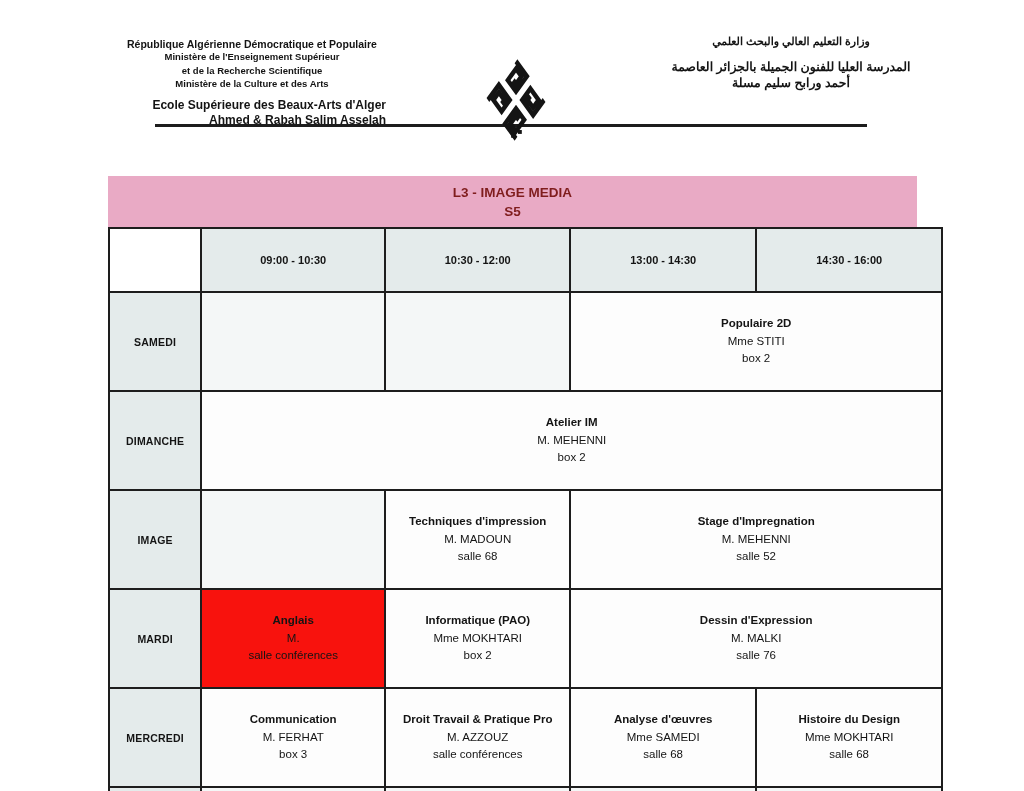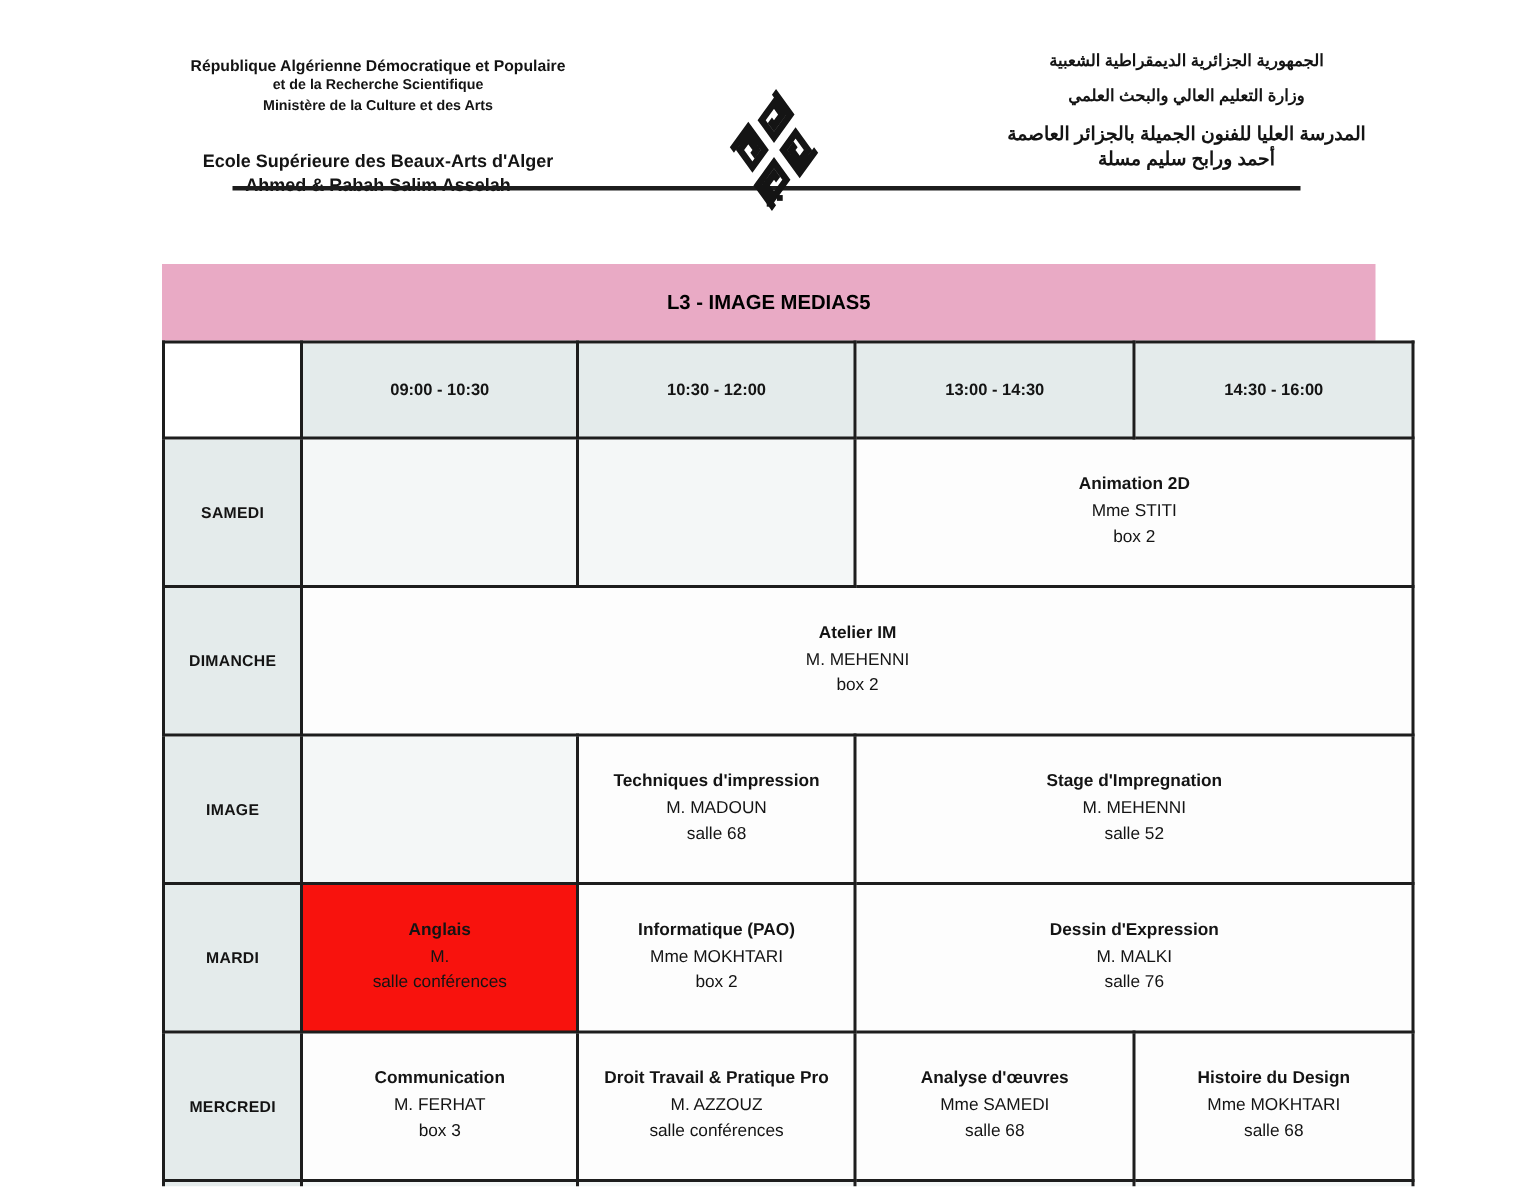--- a/index.html
+++ b/index.html
@@ -4,33 +4,33 @@
 <style>
   html,body{margin:0;padding:0;background:#ffffff;}
   .page{
     position:relative;width:1024px;height:791px;background:#fff;
     font-family:"Liberation Sans",sans-serif;color:#141414;overflow:hidden;
   }
   
   .hdr-left{position:absolute;left:118px;top:38px;width:268px;text-align:center;}
   .fr-l1{font-size:10.5px;font-weight:bold;margin-bottom:0;}
   .fr-sm{font-size:9.5px;font-weight:bold;line-height:13.5px;}
-  .fr-school{font-size:12px;font-weight:bold;line-height:15.5px;margin-top:23px;}
+  .fr-school{font-size:12px;font-weight:bold;line-height:15.5px;margin-top:7px;text-align:right;}
   .logo{position:absolute;left:485px;top:56px;width:62px;height:88px;z-index:2;}
   .hdr-right{position:absolute;left:628px;top:30px;width:326px;text-align:center;direction:rtl;}
   .ar-l{font-size:11px;font-weight:bold;line-height:22.5px;}
   .ar-kufic{font-size:12.5px;font-weight:bold;line-height:16.5px;}
   .ar-kufic.first{margin-top:6px;}
   .divider{position:absolute;left:155px;top:124px;width:712px;height:3px;background:var(--border-dark,#1d1d1d);z-index:1;}
   
   .banner{
     position:absolute;left:108px;top:176px;width:809px;height:51px;
     background:var(--banner-pink,#e9aac5);
-    display:flex;flex-direction:row;align-items:center;justify-content:center;
-    font-weight:bold;font-size:13.5px;line-height:19px;color:#000000;
+    display:flex;flex-direction:column;align-items:center;justify-content:center;
+    font-weight:bold;font-size:13.5px;line-height:19px;color:#7f1d1d;
   }
   
   table.tt{position:absolute;left:108px;top:227px;border-collapse:collapse;table-layout:fixed;}
   table.tt td{border:2px solid var(--border-dark,#1d1d1d);padding:16px;text-align:center;vertical-align:middle;overflow:hidden;}
   td.corner{border:none;background:#fff;}
   td.time{background:var(--header-gray,#e4ebeb);font-weight:bold;font-size:11px;height:30px;}
   td.day{background:var(--header-gray,#e4ebeb);font-weight:bold;font-size:10.5px;letter-spacing:.2px;}
   td.empty{background:var(--empty-gray,#f4f7f7);}
   td.course{background:#fdfdfd;font-size:11.5px;}
   td.course .ln{line-height:17.5px;}
@@ -38,20 +38,21 @@
   td.red{background:var(--highlight-red,#f8120d);}
   tr.trow td{height:65px;}
 </style>
 </head>
 <body>
 
 <div class="page">
 
   <div class="hdr-left">
     <div class="fr-l1">République Algérienne Démocratique et Populaire</div>
+    <div class="fr-sm">Ministère de l'Enseignement Supérieur</div>
     <div class="fr-sm">et de la Recherche Scientifique</div>
     <div class="fr-sm">Ministère de la Culture et des Arts</div>
     <div class="fr-school">
       <div>Ecole Supérieure des Beaux-Arts d'Alger</div>
       <div>Ahmed &amp; Rabah Salim Asselah</div>
     </div>
   </div>
 
   <div class="logo">
     <svg viewBox="0 0 64 90" width="62" height="88" aria-hidden="true">
@@ -68,21 +69,20 @@
         <g transform="translate(25,25) rotate(180,10,10)">
             <path d="M2 2 H18 V18 H6 V6 H14 V14 H10"></path>
           </g>
       </g>
       <rect x="27" y="80" width="4" height="4" fill="#141414"></rect>
       <rect x="34" y="76" width="4" height="4" fill="#141414"></rect>
     </svg>
   </div>
 
   <div class="hdr-right">
-    <div class="ar-l">الجمهورية الجزائرية الديمقراطية الشعبية</div>
     <div class="ar-l">وزارة التعليم العالي والبحث العلمي</div>
     <div class="ar-kufic first">المدرسة العليا للفنون الجميلة بالجزائر العاصمة</div>
     <div class="ar-kufic">أحمد ورابح سليم مسلة</div>
   </div>
 
   <div class="divider"></div>
 
   <div class="banner">
     <div>L3 - IMAGE MEDIA</div>
     <div>S5</div>
@@ -103,21 +103,21 @@
       <td class="time">10:30 - 12:00</td>
       <td class="time">13:00 - 14:30</td>
       <td class="time">14:30 - 16:00</td>
     </tr>
 
     <tr class="trow">
       <td class="day">SAMEDI</td>
       <td class="empty"></td>
       <td class="empty"></td>
       <td class="course" colspan="2">
-        <div class="ln t">Animation 2D</div>
+        <div class="ln t">Populaire 2D</div>
         <div class="ln">Mme STITI</div>
         <div class="ln">box 2</div>
       </td>
     </tr>
 
     <tr class="trow">
       <td class="day">DIMANCHE</td>
       <td class="course" colspan="4">
         <div class="ln t">Atelier IM</div>
         <div class="ln">M. MEHENNI</div>

